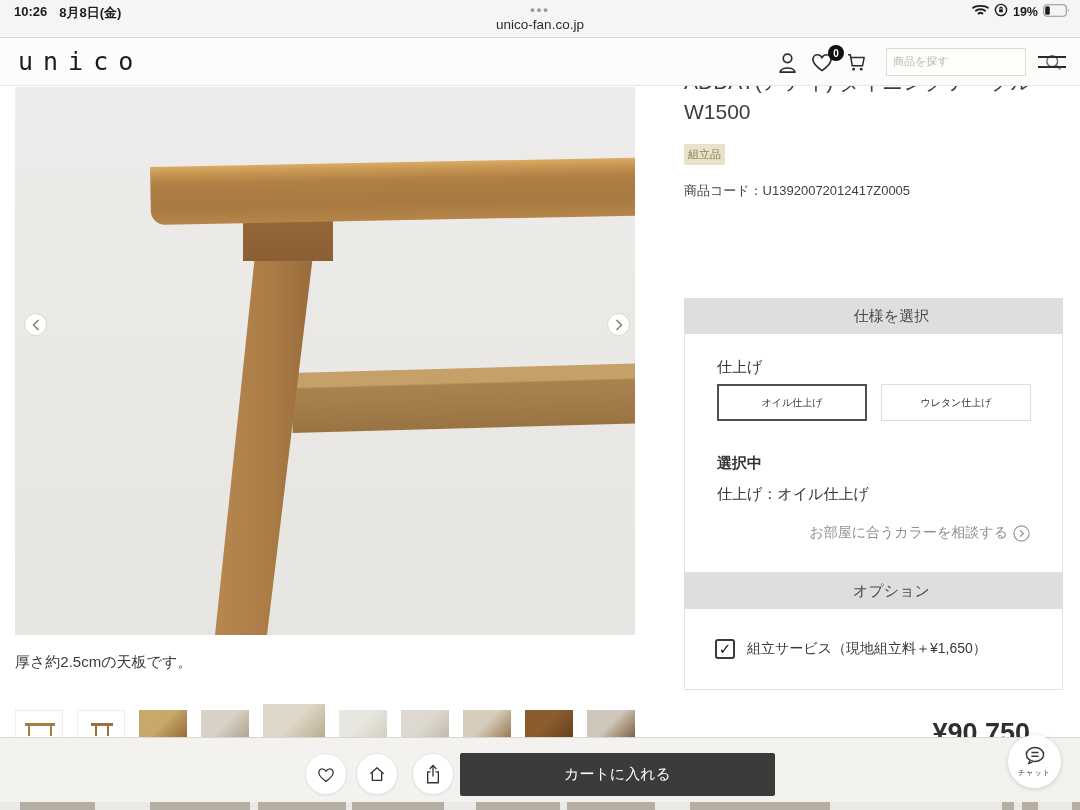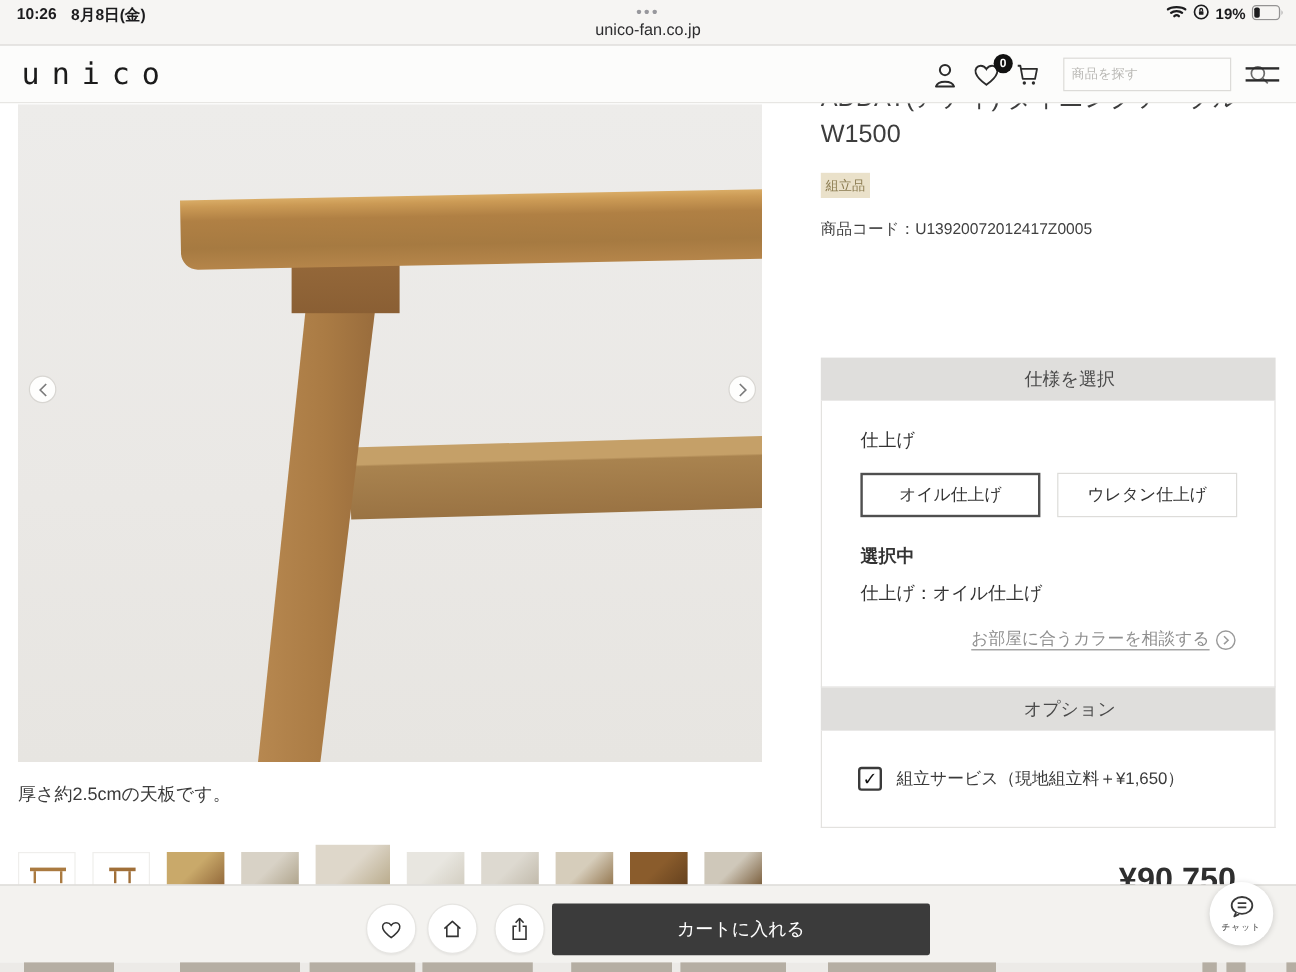--- a/index.html
+++ b/index.html
@@ -26,21 +26,21 @@
   .hicon { position:absolute; top:12px; cursor:pointer; }
   .hicon-person { left:775px; }
   .hicon-heart  { left:809px; }
   .hicon-cart   { left:845px; }
   .heart-badge { position:absolute; left:19px; top:-5px; width:16px; height:16px; border-radius:50%;
                  background:#111; color:#fff; font-size:10px; font-weight:700;
                  display:flex; align-items:center; justify-content:center; }
   .search-box { position:absolute; left:886px; top:10px; width:140px; height:28px;
                 border:1px solid #dcdbd8; background:#fdfdfc; display:flex; align-items:center; }
   .search-box input { flex:1; border:0; outline:0; background:transparent; padding:0 6px;
-                      font-size:11px; color:#333; font-family:Liberation Sans, sans-serif; }
+                      font-size:11px; color:#333; font-family:Liberation Mono, monospace; }
   .search-box input::placeholder { color:#b9b8b4; }
   .search-glass { margin-right:7px; display:flex; }
   .hamburger { position:absolute; left:1038px; top:18px; width:28px; height:12px; cursor:pointer; }
   .hamburger span { position:absolute; left:0; width:28px; height:2px; background:#2b2b2b; }
   .hamburger span:first-child { top:0; } .hamburger span:last-child { bottom:0; }
 
   
   .stage { position:absolute; left:15px; top:87px; width:620px; height:548px;
            background:linear-gradient(180deg,#edecea 0%,#eae8e5 60%,#e7e5e1 100%); overflow:hidden; }
   .wood { position:absolute; }
@@ -95,29 +95,29 @@
   .panel { position:absolute; left:684px; width:379px; }
   .panel-spec { top:298px; }
   .panel-opt { top:573px; }
   .panel-head { height:36px; background:#dfdedc; display:flex; align-items:center;
                 justify-content:center; font-size:15px; color:#4a4a4a;padding-left:36px; }
   .panel-body { background:#fff; border:1px solid #e3e2df; border-top:none; position:relative; }
   .panel-spec .panel-body { height:239px; }
   .panel-opt .panel-body { height:81px; }
 
   .finish-label { position:absolute; left:32px; top:24px; font-size:15px; color:#333; }
-  .finish-btn { position:absolute; top:60px; width:150px; height:37px; background:#fff;
+  .finish-btn { position:absolute; top:50px; width:150px; height:37px; background:#fff;
                 display:flex; align-items:center; justify-content:center;
-                font-size:14px; color:#333; cursor:pointer; }
+                font-size:10px; color:#333; cursor:pointer; }
   .finish-oil { left:32px; border:2px solid #4f4f4f; }
   .finish-ure { left:196px; border:1px solid #dddcd9; }
   .sel-head { position:absolute; left:32px; top:120px; font-size:15px; color:#333; font-weight:600; }
   .sel-val  { position:absolute; left:32px; top:151px; font-size:15px; color:#333; }
   .color-link { position:absolute; right:32px; top:190px; font-size:14px; color:#8f8f8f;
-                text-decoration:underline; text-underline-offset:4px; cursor:pointer;
+                text-underline-offset:4px; cursor:pointer;
                 display:flex; align-items:center; gap:5px; }
 
   .opt-row { position:absolute; left:30px; top:30px; display:flex; align-items:center; gap:12px; }
   .checkbox { width:20px; height:20px; border:2px solid #3a3a3a; border-radius:3px; background:#fff;
               display:flex; align-items:center; justify-content:center;
               font-size:15px; font-weight:700; color:#111; cursor:pointer; }
   .opt-label { font-size:14px; color:#3a3a3a; }
 
   .price { position:absolute; left:684px; top:718px; width:346px; text-align:right;
            font-size:27px; font-weight:600; color:#2f2f2f; z-index:2; }

